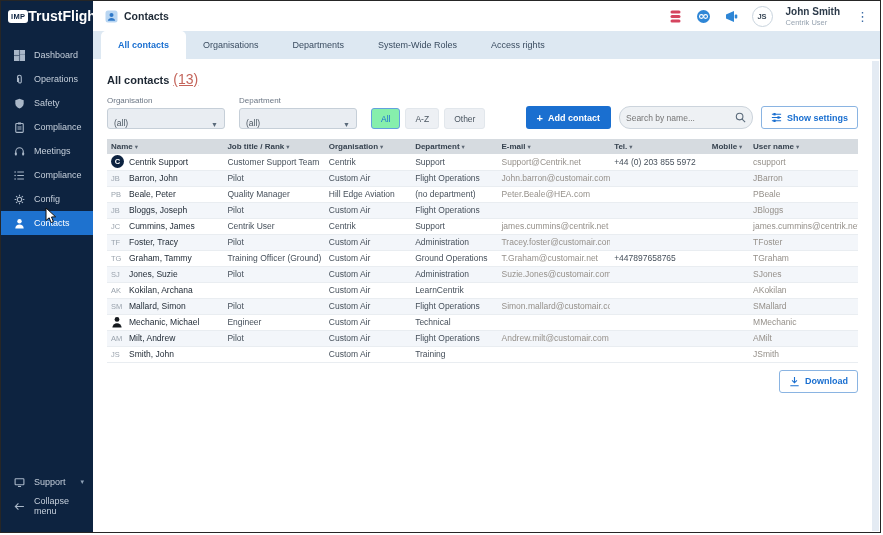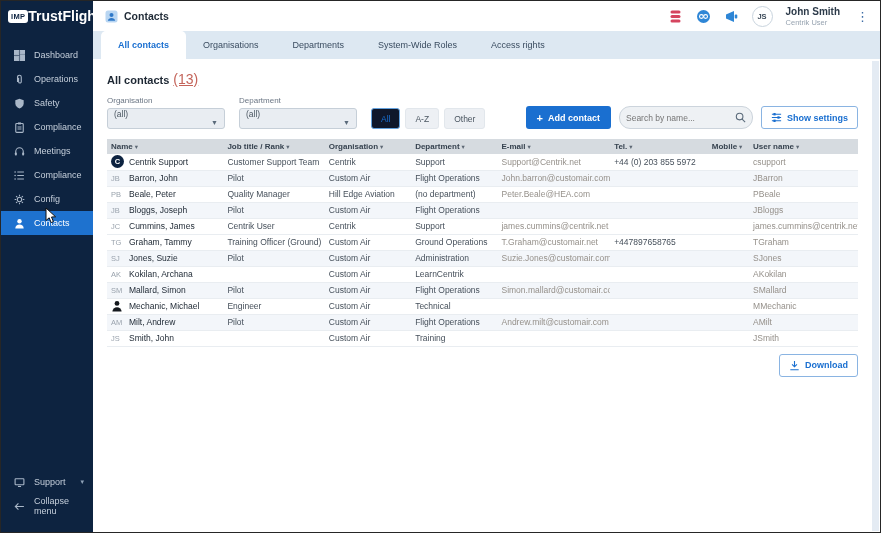--- a/index.html
+++ b/index.html
@@ -40,25 +40,25 @@
   .tab.active { background:#fff; color:#1a6fd0; font-weight:bold; border-radius:5px 5px 0 0; }
 
   .content { flex:1; background:#fff; padding:12px 22px 0 14px; position:relative; }
   .heading-row { display:flex; align-items:baseline; gap:4px; }
   .heading { font-size:11px; font-weight:bold; color:#1d2733; }
   .count { font-size:14px; color:#c4645a;text-decoration:underline; }
 
   .filters-row { display:flex; align-items:flex-end; margin-top:9px; }
   .filter-group { margin-right:14px; }
   .filter-label { font-size:8px; color:#6b7684; margin-bottom:3px; }
-  .select { width:118px; height:21px; background:#e9edf2; border:1px solid #c6cfd8; border-radius:3px; display:flex; align-items:flex-start; padding:0 6px; font-size:8.5px; color:#4a5560; cursor:pointer;flex-direction:column; }
+  .select { width:118px; height:21px; background:#e9edf2; border:1px solid #c6cfd8; border-radius:3px; display:flex; align-items:flex-end; padding:0 6px; font-size:8.5px; color:#4a5560; cursor:pointer; }
   .select .sel-chev { margin-left:auto; font-size:7px; color:#5a6a7a; }
   .seg-group { display:flex; align-items:center; }
   .seg-btn { height:21px; padding:0 9px; font-size:8.5px; border-radius:3px; margin-right:5px; background:#edf0f4; color:#4a5560; border:1px solid #e2e7ec; display:inline-flex; align-items:center; cursor:pointer; }
-  .seg-btn.active { background:#0f172a; border-color:#63a1dd; color:#1a6fd0; }
+  .seg-btn.active { background:#86efac; border-color:#63a1dd; color:#1a6fd0; }
 
   .actions { margin-left:auto; display:flex; align-items:center; gap:8px; }
   .btn-primary { height:23px; background:#1a6fd0; color:#fff; border:0; border-radius:3px; font-size:9px; font-weight:bold; display:flex; align-items:center; padding:0 11px; gap:5px; cursor:pointer; font-family:inherit; }
   .btn-primary .plus { font-size:11px; font-weight:bold; }
   .search-box { height:23px; width:134px; background:#eef1f4; border:1px solid #ccd4dc; border-radius:11px; display:flex; align-items:center; padding:0 6px; }
   .search-box input { border:0; background:transparent; outline:0; font-size:8.5px; color:#444; width:100%; font-family:inherit; }
   .search-box .sicon { width:11px; height:11px; display:flex; color:#5a6a7a; flex:none; cursor:pointer; }
   .search-box .sicon svg { width:11px; height:11px; }
   .btn-outline { height:23px; background:#fff; border:1px solid #8ab4e2; color:#1a6fd0; border-radius:3px; font-size:9px; font-weight:bold; display:flex; align-items:center; gap:5px; padding:0 9px; cursor:pointer; font-family:inherit; }
   .btn-outline .bicon { width:11px; height:11px; display:flex; }
@@ -392,20 +392,35 @@
                 </span>
               </td>
               <td>Centrik User</td>
               <td>Centrik</td>
               <td>Support</td>
               <td class="muted">james.cummins@centrik.net</td>
               <td></td>
               <td class="muted"></td>
               <td class="muted">james.cummins@centrik.net</td>
             </tr>
+            <tr class="alt">
+              <td>
+                <span class="name-cell">
+                  <span class="initials">TF</span>
+                  <span class="name-text">Foster, Tracy</span>
+                </span>
+              </td>
+              <td>Pilot</td>
+              <td>Custom Air</td>
+              <td>Administration</td>
+              <td class="muted">Tracey.foster@customair.com</td>
+              <td></td>
+              <td class="muted"></td>
+              <td class="muted">TFoster</td>
+            </tr>
             <tr class="">
               <td>
                 <span class="name-cell">
                   <span class="initials">TG</span>
                   <span class="name-text">Graham, Tammy</span>
                 </span>
               </td>
               <td>Training Officer (Ground)</td>
               <td>Custom Air</td>
               <td>Ground Operations</td>

